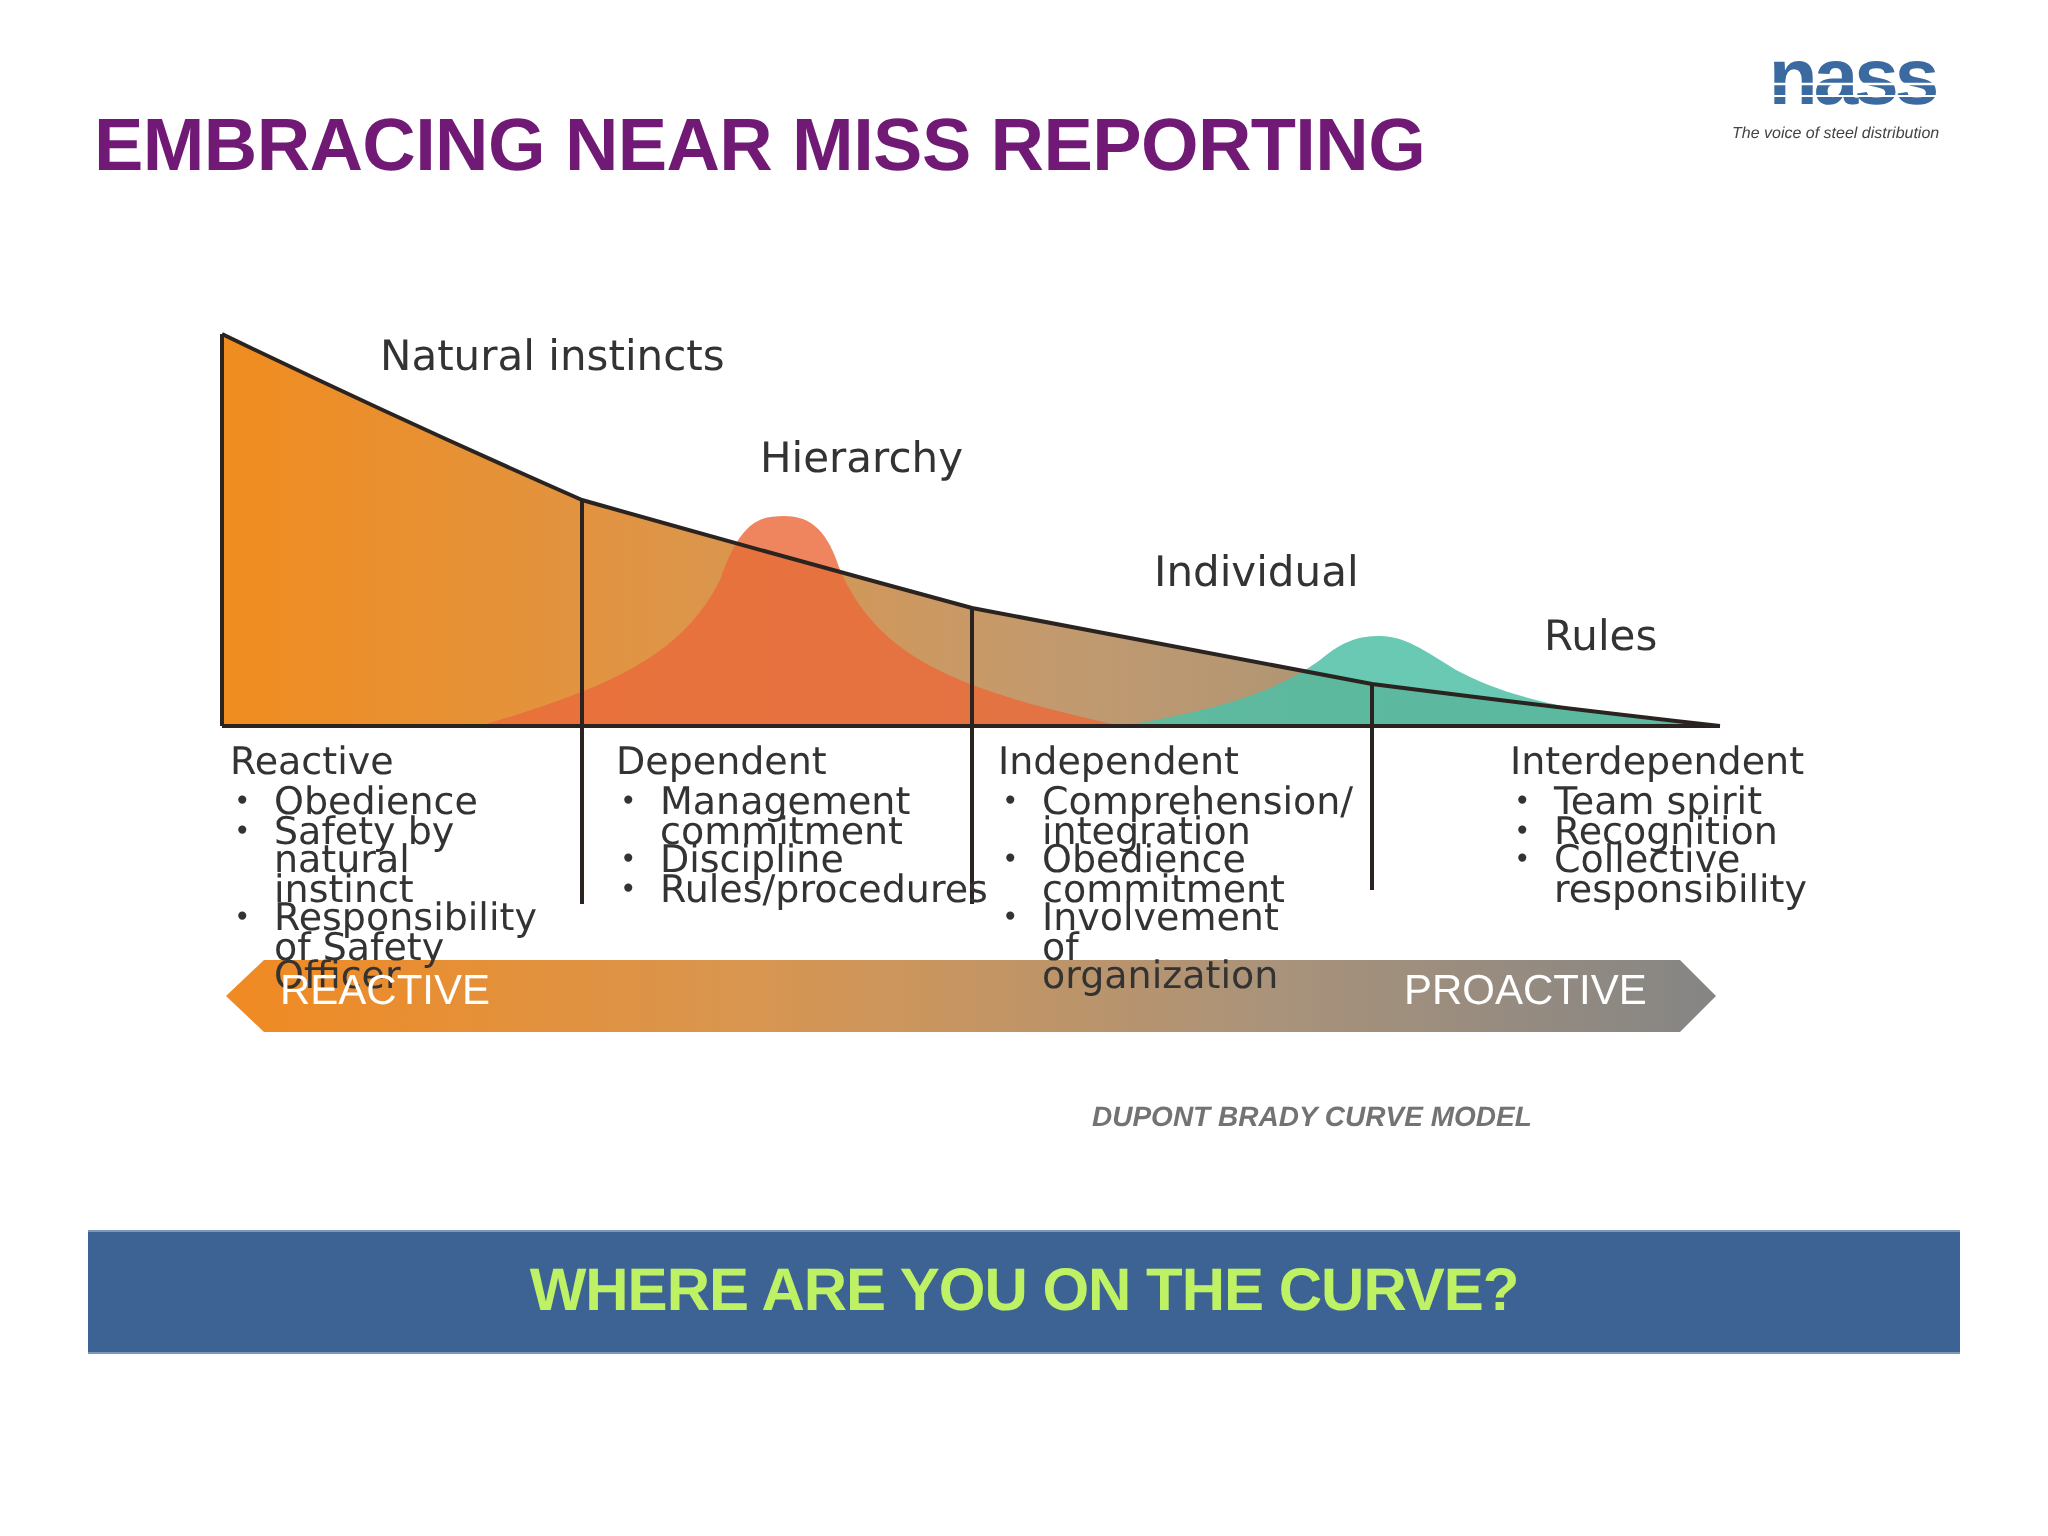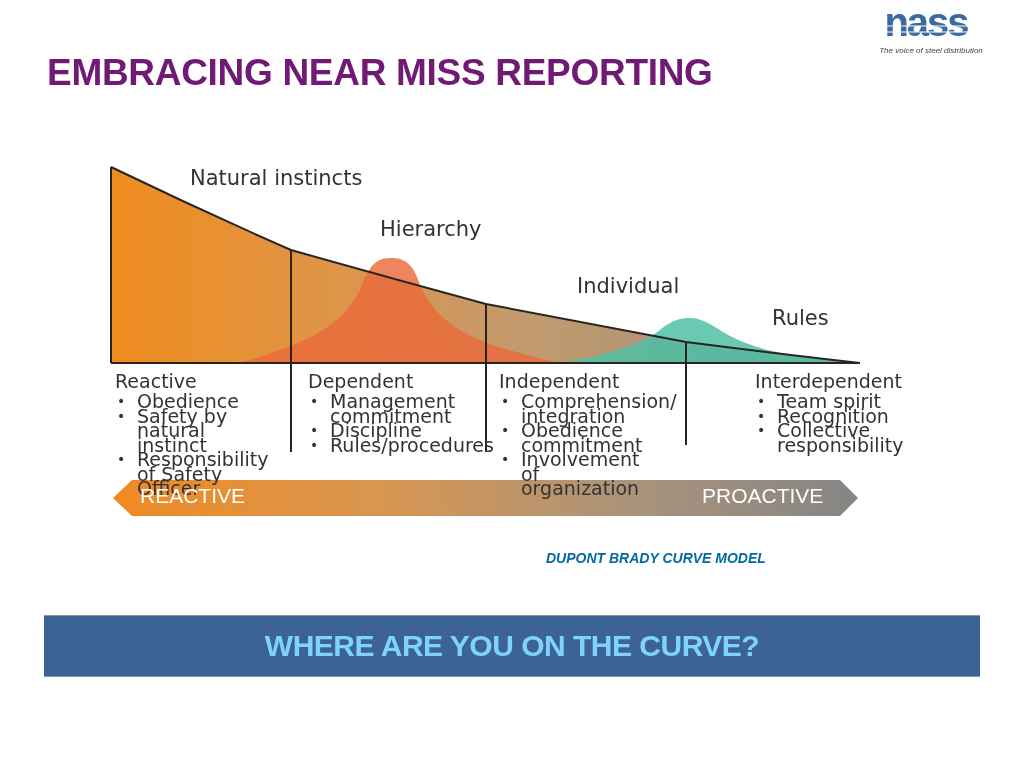--- a/index.html
+++ b/index.html
@@ -1,33 +1,33 @@
 <!DOCTYPE html>
 <html><head>
 <meta charset="utf-8">
 <style>
   html, body { margin:0; padding:0; }
   body { width:1024px; height:768px; background:#ffffff; position:relative; overflow:hidden; font-family:"Liberation Sans", sans-serif; }
   .title { position:absolute; left:47px; top:52px; font-family:"Liberation Sans", sans-serif; font-weight:bold; font-size:37px; color:#701a75; letter-spacing:-0.3px; margin:0; }
-  .logo { position:absolute; left:866px; top:6px; width:126px; height:52px;text-align:center; }
+  .logo { position:absolute; left:866px; top:22px; width:126px; height:52px; }
   .logo-mark { position:absolute; left:4px; top:0; width:112px; height:36px; }
   .logo-tagline { position:absolute; left:0; top:40px; width:130px; font-style:italic; font-size:8px; color:#444; white-space:nowrap; }
   .diagram { position:absolute; left:0; top:0; width:1024px; height:768px; }
   .svg-layer { position:absolute; left:0; top:0; }
   .lbl { position:absolute; font-family:"DejaVu Sans", sans-serif; color:#333; white-space:nowrap; }
   .curve-lbl { font-size:21px; }
   .stage { position:absolute; top:370px; font-family:"DejaVu Sans", sans-serif; color:#333; }
   .stage h3 { margin:0; font-weight:normal; font-size:19px; line-height:22px; }
   .stage ul { margin:2px 0 0 0; padding:0 0 0 22px; font-size:19px; line-height:14.5px; }
   .stage li { list-style:none; position:relative; }
   .stage li::before { content:"•"; position:absolute; left:-20px; top:0; font-size:14px; }
   .arrow-text { position:absolute; top:484px; font-family:"Liberation Sans", sans-serif; font-size:21px; color:#ffffff; }
-  .caption { position:absolute; left:546px; top:550px; font-family:"Liberation Sans", sans-serif; font-weight:bold; font-style:italic; font-size:14px; color:#0369a1; }
+  .caption { position:absolute; left:546px; top:550px; font-family:"Liberation Sans", sans-serif; font-weight:bold; font-style:italic; font-size:14px; color:#737373; }
   .banner { position:absolute; left:44px; top:615px; width:936px; height:60px; background:#3d6394; border-top:1px solid #7e98bb; border-bottom:1px solid #7e98bb; display:flex; align-items:center; justify-content:center; }
-  .banner-text { font-family:"Liberation Sans", sans-serif; font-weight:bold; font-size:30px; color:#7dd3fc; letter-spacing:-0.5px; }
+  .banner-text { font-family:"Liberation Sans", sans-serif; font-weight:bold; font-size:30px; color:#bef264; letter-spacing:-0.5px; }
 </style>
 </head>
 <body>
 
 <h1 class="title">EMBRACING NEAR MISS REPORTING</h1>
 
 <div class="logo">
   <svg class="logo-mark" viewBox="0 0 112 36" width="112" height="36">
     <rect x="0" y="2" width="112" height="30" fill="#ffffff"></rect>
     <text x="56" y="30" text-anchor="middle" font-family="Liberation Sans, sans-serif" font-weight="bold" font-size="40" fill="#3a6aa0" letter-spacing="-2">nass</text>

